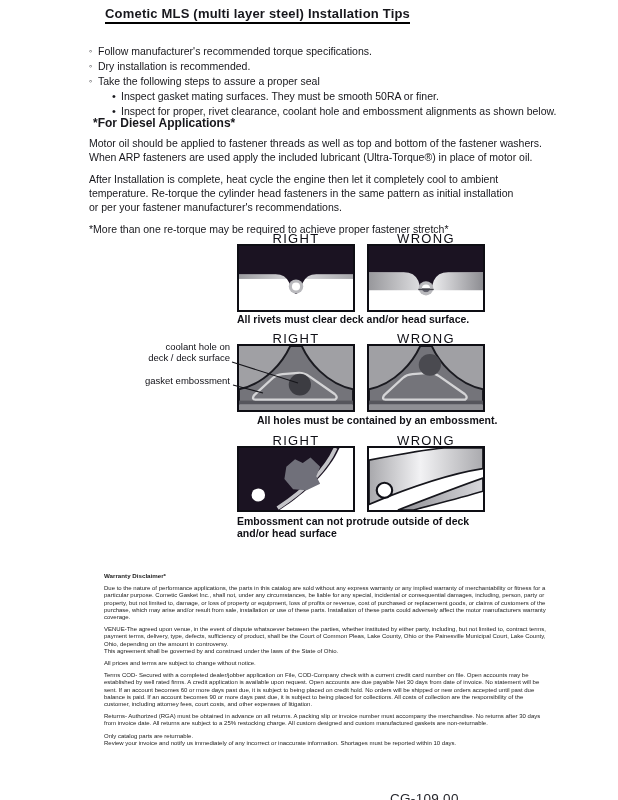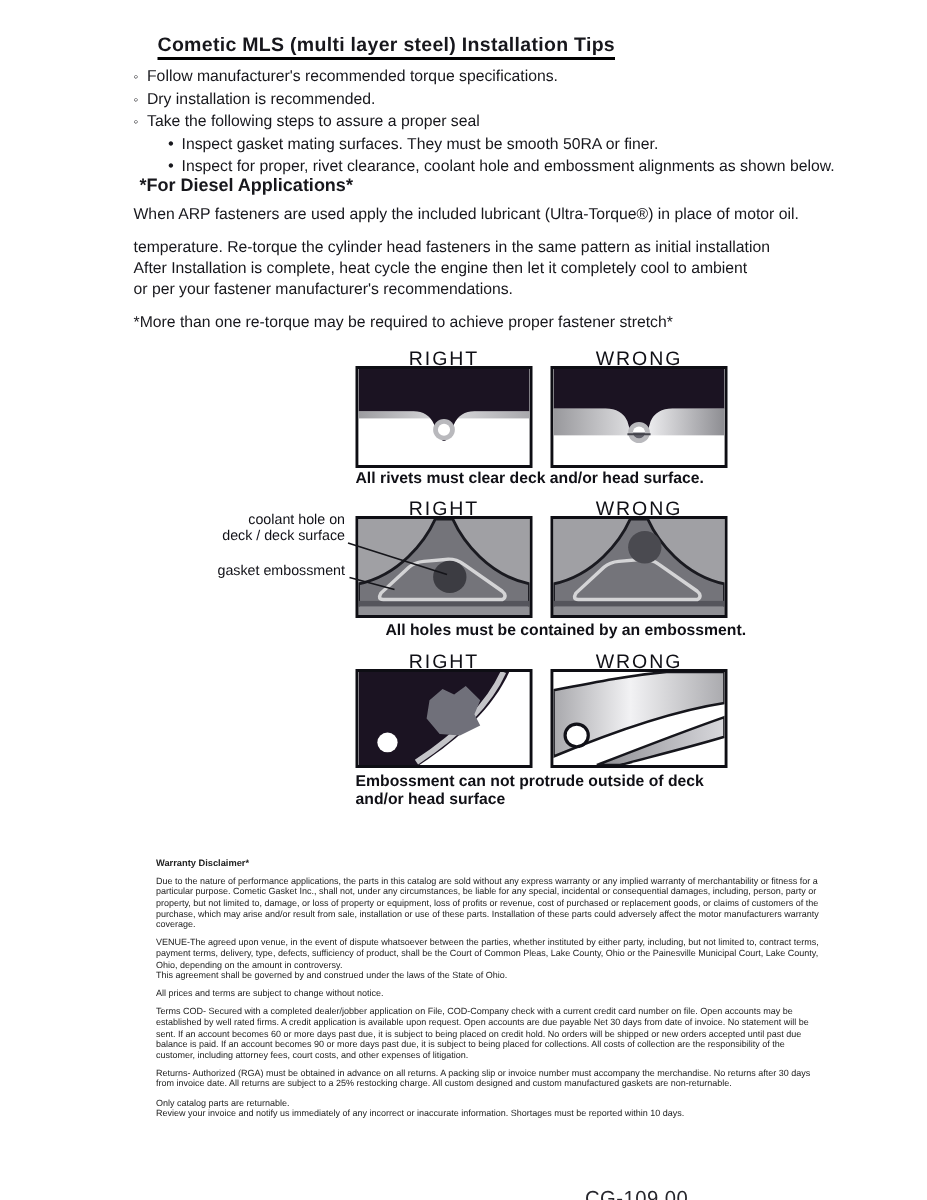--- a/index.html
+++ b/index.html
@@ -4,21 +4,21 @@
 <style>
   html,body{margin:0;padding:0;}
   body{
     width:618px;height:800px;position:relative;background:#ffffff;
     font-family:"Liberation Sans", sans-serif;color:#17171c;overflow:hidden;
   }
   .abs{position:absolute;}
 
   
   .doc-title{
-    left:105px;top:22px;font-size:13px;font-weight:bold;letter-spacing:.2px;
+    left:105px;top:6px;font-size:13px;font-weight:bold;letter-spacing:.2px;
     border-bottom:2px solid #000;padding-bottom:1px;white-space:nowrap;
   }
 
   
   .tips{left:89px;top:44px;font-size:10.5px;line-height:15px;width:470px;}
   .b-row{display:flex;}
   .b-marker{width:9px;flex:0 0 9px;font-size:9px;line-height:15px;}
   .sub{margin-left:23px;}
   .sub .b-marker{font-size:11px;}
 
@@ -69,25 +69,26 @@
   </div>
   <div class="b-row sub">
     <span class="b-marker">•</span>
     <span>Inspect for proper, rivet clearance, coolant hole and embossment alignments as shown below.</span>
   </div>
 </div>
 
 <div class="abs diesel">
   <div class="diesel-h">*For Diesel Applications*</div>
   <div class="dp">
+    <div class="dline">Motor oil should be applied to fastener threads as well as top and bottom of the fastener washers.</div>
     <div class="dline">When ARP fasteners are used apply the included lubricant (Ultra-Torque®) in place of motor oil.</div>
   </div>
   <div class="dp">
+    <div class="dline">After Installation is complete, heat cycle the engine then let it completely cool to ambient</div>
     <div class="dline">temperature. Re-torque the cylinder head fasteners in the same pattern as initial installation</div>
-    <div class="dline">After Installation is complete, heat cycle the engine then let it completely cool to ambient</div>
     <div class="dline">or per your fastener manufacturer's recommendations.</div>
   </div>
   <div class="dp">*More than one re-torque may be required to achieve proper fastener stretch*</div>
 </div>
 
 <div class="dg-label" style="left:235px;top:231px;">RIGHT</div>
 <div class="dg-label" style="left:365px;top:231px;">WRONG</div>
 
 <div class="dg-box" style="left:237px;top:244px;">
   <svg viewBox="0 0 118 68" preserveAspectRatio="none">

